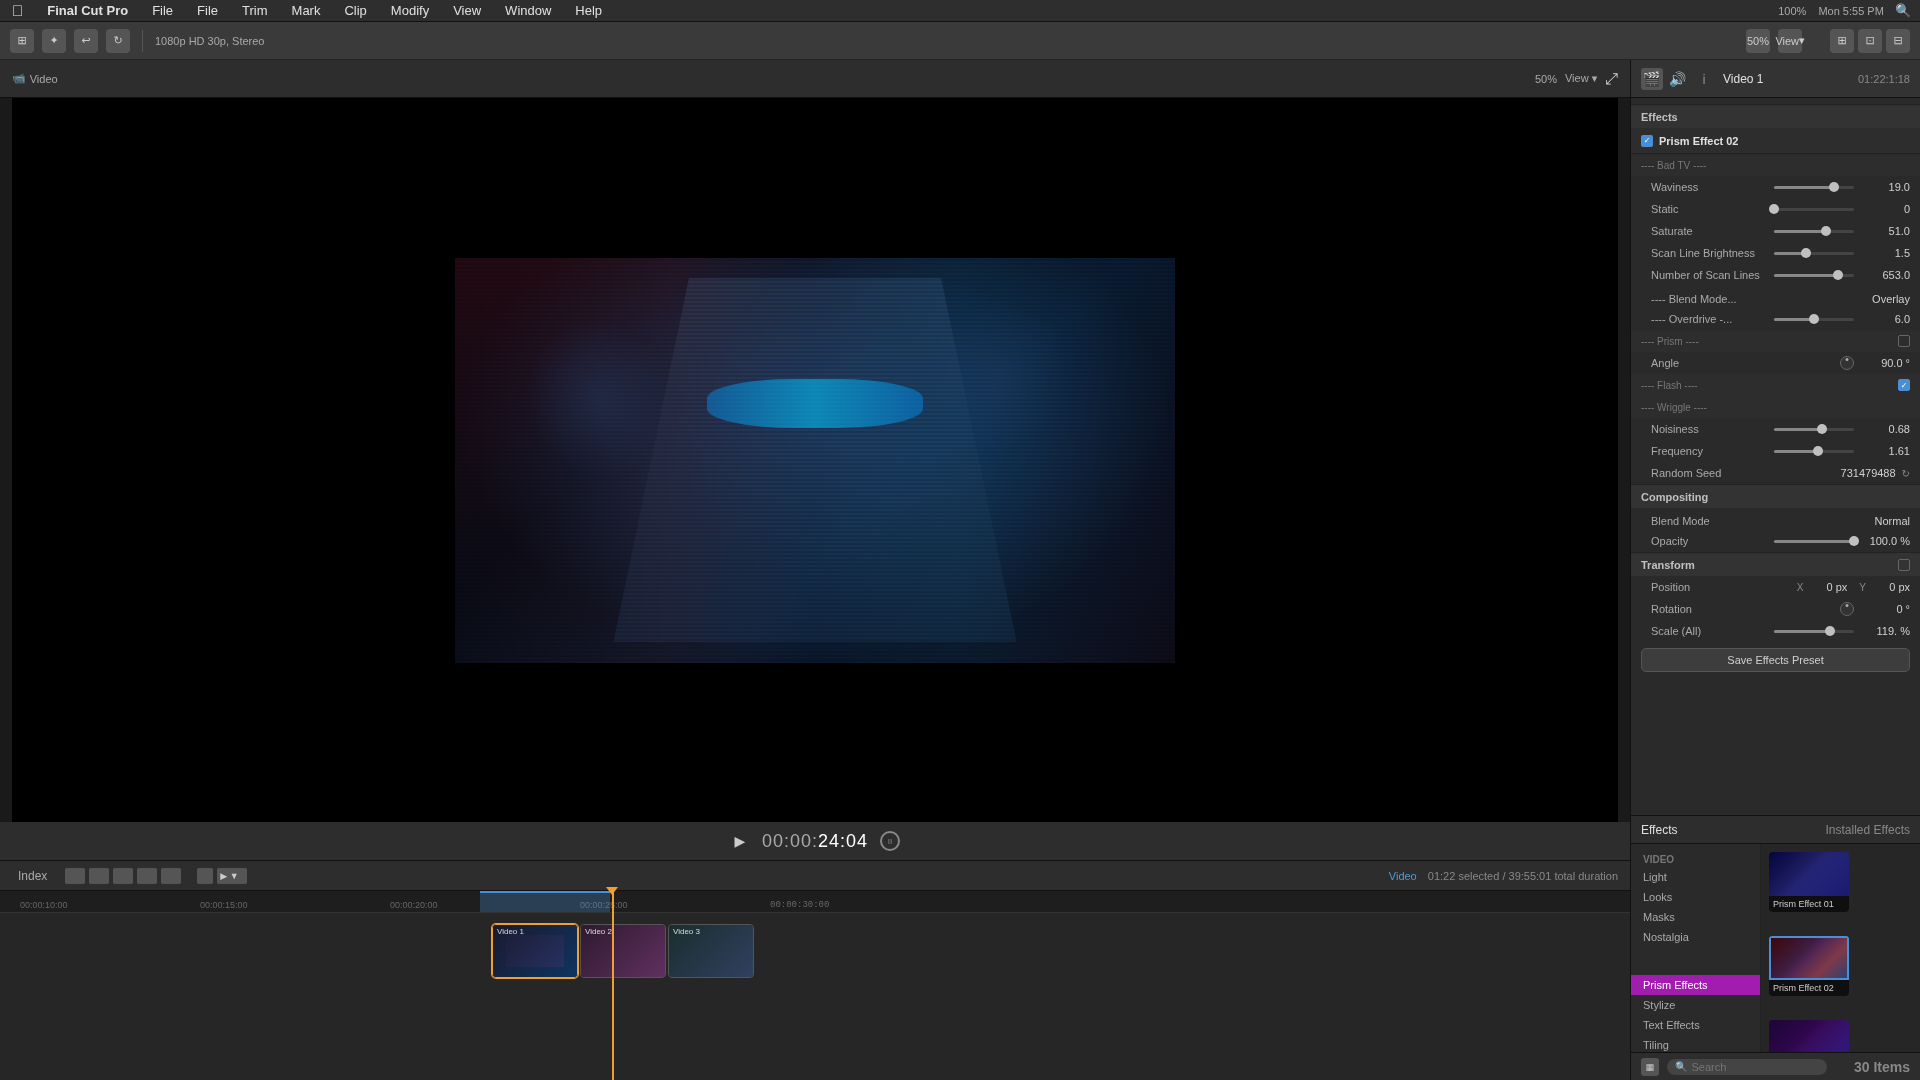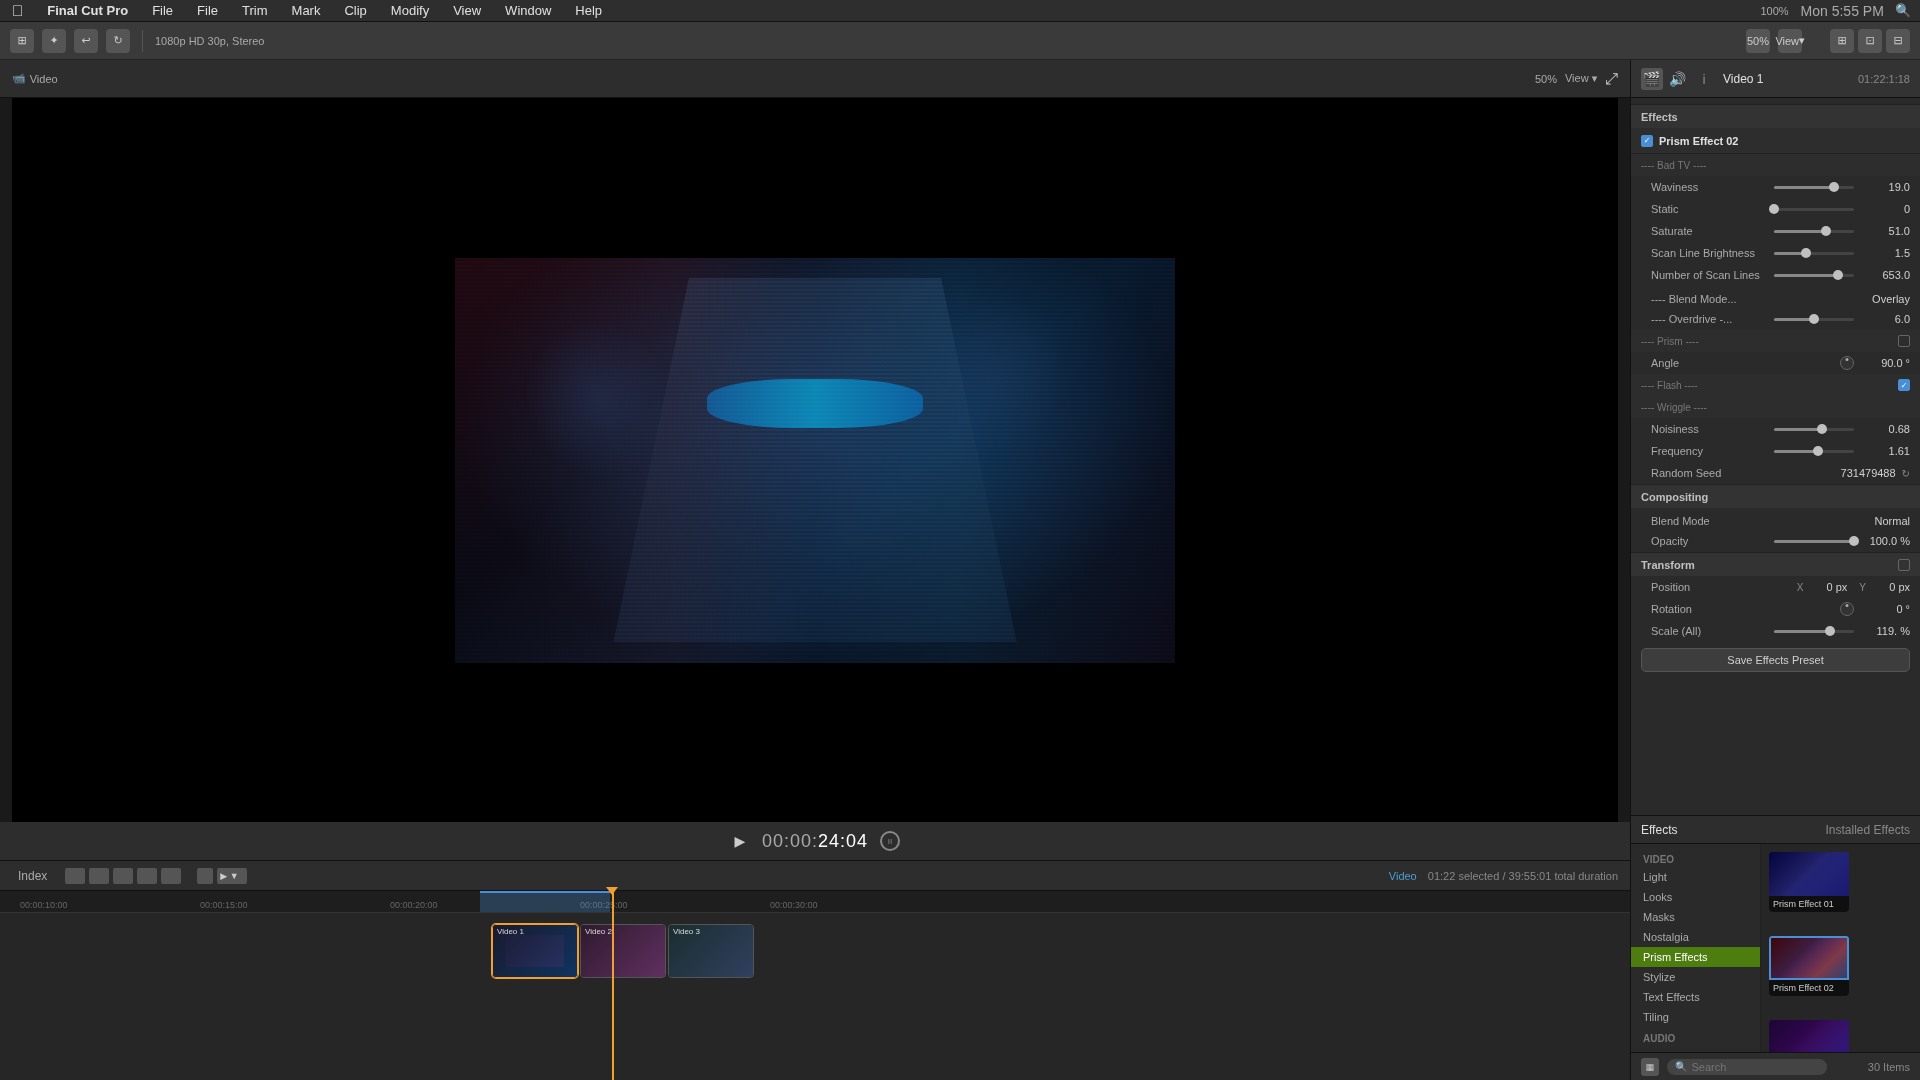--- a/index.html
+++ b/index.html
@@ -462,21 +462,21 @@
       overflow-y: auto;
       padding: 4px 0;
     }
 
     .effects-category {
       padding: 4px 12px;
       font-size: 11px;
       color: #aaa;
       cursor: pointer;
     }
-    .effects-category.active { background: #4d7c0f; color: #fff; }
+    .effects-category.active { background: #a21caf; color: #fff; margin-top: 28px; }
     .effects-category.group-label {
       color: #777;
       font-size: 10px;
       font-weight: 600;
       text-transform: uppercase;
       padding: 6px 12px 2px;
       cursor: default;
     }
 
     #effects-grid {
@@ -538,21 +538,21 @@
     #effects-browser-footer {
       height: 28px;
       background: #2d2d2d;
       display: flex;
       align-items: center;
       padding: 0 10px;
       gap: 8px;
       border-top: 1px solid #111;
     }
 
-    .footer-count { font-size: 11px; color: #888; margin-left: auto; }
+    .footer-count { font-size: 14px; color: #888; margin-left: auto; font-weight: bold; }
 
     .search-input-wrapper {
       display: flex;
       align-items: center;
       background: #444;
       border-radius: 10px;
       padding: 2px 8px;
       gap: 4px;
       flex: 1;
       max-width: 160px;
@@ -610,21 +610,21 @@
   <span class="menu-item">File</span>
   <span class="menu-item">Trim</span>
   <span class="menu-item">Mark</span>
   <span class="menu-item">Clip</span>
   <span class="menu-item">Modify</span>
   <span class="menu-item">View</span>
   <span class="menu-item">Window</span>
   <span class="menu-item">Help</span>
   <div style="margin-left:auto;display:flex;align-items:center;gap:12px;">
     <span style="font-size:11px;color:#aaa;">100%</span>
-    <span style="font-size:14px;color:#aaa;">Mon 5:55 PM</span>
+    <span style="font-size:11px;color:#aaa;">Mon 5:55 PM</span>
     <span style="font-size:13px;color:#aaa;cursor:pointer;">🔍</span>
   </div>
 </div>
 
 <div id="toolbar">
   <div class="toolbar-btn">⊞</div>
   <div class="toolbar-btn">✦</div>
   <div class="toolbar-btn">↩</div>
   <div class="toolbar-btn">↻</div>
   <div class="toolbar-separator"></div>
@@ -705,21 +705,21 @@
           <span style="color:#4a9fd5;">Video</span>
           <span style="margin-left:8px;">01:22 selected / 39:55:01 total duration</span>
         </div>
       </div>
 
       <div id="timeline-ruler">
         <span class="ruler-mark" style="left:20px;">00:00:10:00</span>
         <span class="ruler-mark" style="left:200px;">00:00:15:00</span>
         <span class="ruler-mark" style="left:390px;">00:00:20:00</span>
         <span class="ruler-mark" style="left:580px;">00:00:25:00</span>
-        <span class="ruler-mark" style="left:770px;">00:00:30:00</span>
+        <span class="ruler-mark" style="left:770px;font-family:Liberation Mono, monospace;">00:00:30:00</span>
 
         <div style="position:absolute;top:0;left:480px;width:130px;height:100%;background:rgba(74,143,213,0.3);border-top:2px solid #4a8fd5;"></div>
       </div>
 
       <div id="timeline-tracks">
         <div class="video-track" style="position:relative;margin-left:480px;">
           <div class="track-clip selected clip1" style="width:86px;">
             <div style="width:100%;height:100%;background:linear-gradient(135deg,#1a1a2e,#0f3460);display:flex;align-items:center;justify-content:center;position:relative;">
               <span style="position:absolute;top:2px;left:4px;font-size:8px;color:rgba(255,255,255,0.8);">Video 1</span>
 

